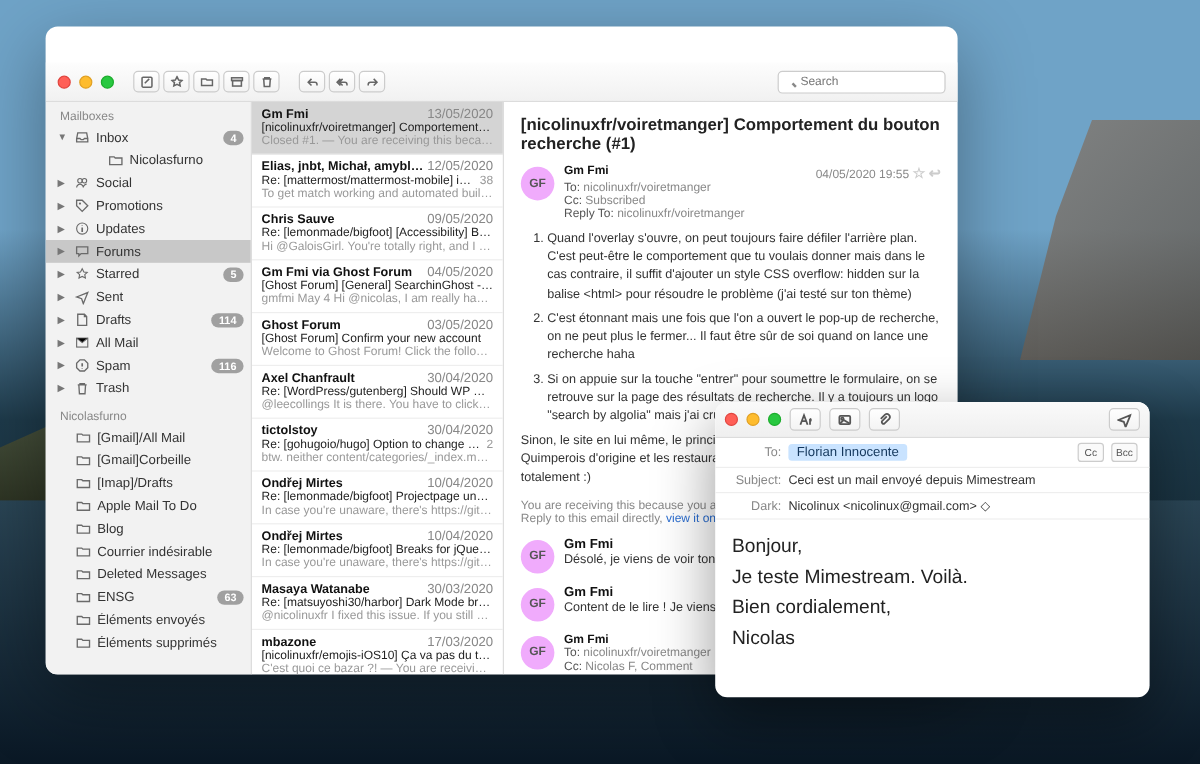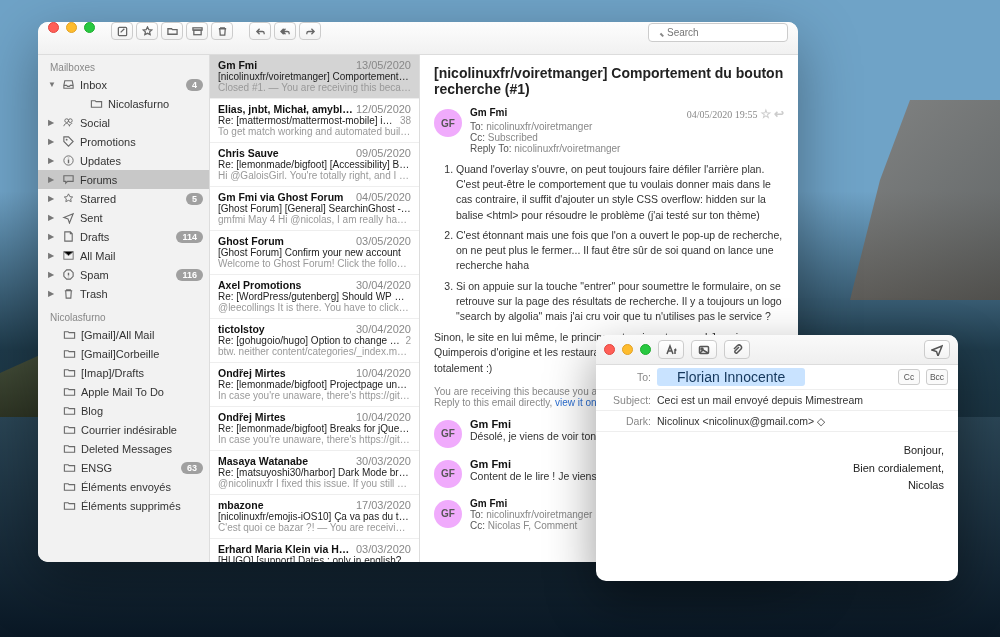--- a/index.html
+++ b/index.html
@@ -4,21 +4,21 @@
 <style>
 * { margin:0; padding:0; box-sizing:border-box; font-family:-apple-system,BlinkMacSystemFont,"Helvetica Neue",sans-serif; }
 body { width:1000px; height:637px; background:linear-gradient(180deg,#6FA3C7 0%,#6FA3C7 30%,#1e3a4a 55%,#0a1820 100%); position:relative; overflow:hidden; }
 .desktop-bg { position:absolute; inset:0; }
 .cliff { position:absolute; right:0; top:100px; width:150px; height:200px; background:linear-gradient(135deg,#8a7666,#5a4a3c); clip-path:polygon(40% 0,100% 0,100% 100%,0 100%,20% 40%); opacity:.7; }
 .hills { position:absolute; bottom:180px; left:0; width:100%; height:120px; }
 .hill1 { position:absolute; left:0; width:200px; height:90px; background:linear-gradient(#4a5540,#2a3020); clip-path:polygon(0 100%,0 40%,30% 10%,100% 100%); }
 .hill2 { position:absolute; right:100px; width:260px; height:100px; background:linear-gradient(#3a4530,#1a2015); clip-path:polygon(0 100%,20% 30%,60% 0,100% 100%); }
 .sea { position:absolute; bottom:0; left:0; width:100%; height:220px; background:linear-gradient(180deg,#2a4555 0%,#0a1825 100%); }
 .main-window { position:absolute; left:38px; top:22px; width:760px; height:540px; background:#fff; border-radius:10px; box-shadow:0 20px 60px rgba(0,0,0,.35); display:flex; flex-direction:column; overflow:hidden; }
-.titlebar { height:33px; background:linear-gradient(#fdfdfd,#f1f1f1); border-bottom:1px solid #dcdcdc; display:flex; align-items:flex-start; padding:0 10px; gap:8px; }
+.titlebar { height:33px; background:linear-gradient(#fdfdfd,#f1f1f1); border-bottom:1px solid #dcdcdc; display:flex; align-items:center; padding:0 10px; gap:8px;margin-top:30px; }
 .traffic { display:flex; gap:7px; }
 .dot { width:11px; height:11px; border-radius:50%; }
 .red{background:#ff5f57;border:.5px solid #e14640;} .yel{background:#febc2e;border:.5px solid #e1a124;} .grn{background:#28c840;border:.5px solid #1dad2d;}
 .tb-group { display:flex; gap:3px; margin-left:8px; }
 .tb-btn { width:22px; height:18px; border:1px solid #ccc; border-radius:4px; background:linear-gradient(#fff,#f3f3f3); display:flex; align-items:center; justify-content:center; font-size:10px; color:#666; cursor:pointer; }
 .tb-btn svg { width:11px; height:11px; stroke:#666; fill:none; stroke-width:1.4; }
 .tb-spacer { flex:1; }
 .search { width:140px; height:19px; border:1px solid #ccc; border-radius:4px; background:#fff; font-size:10px; padding:0 5px 0 18px; color:#888; position:relative; }
 .search-wrap{position:relative;}
 .search-wrap::before{content:"";position:absolute;left:5px;top:4px;width:9px;height:9px;border:1.2px solid #888;border-radius:50%;}
@@ -43,42 +43,42 @@
 .msg-subj { color:#222; white-space:nowrap; overflow:hidden; text-overflow:ellipsis; display:flex;}
 .msg-subj span:first-child{flex:1;overflow:hidden;text-overflow:ellipsis;}
 .msg-count { color:#999; margin-left:4px; }
 .msg-prev { color:#999; white-space:nowrap; overflow:hidden; text-overflow:ellipsis; }
 .reader { flex:1; overflow-y:auto; padding:10px 14px; font-size:11px; color:#222; }
 .reader h2 { font-size:14px; font-weight:600; margin-bottom:10px; }
 .rd-head { display:flex; gap:8px; margin-bottom:8px; }
 .avatar { width:28px; height:28px; border-radius:50%; background:#f0abfc; color:#555; font-size:10px; font-weight:600; display:flex; align-items:center; justify-content:center; flex-shrink:0; margin-top:2px;}
 .rd-meta { flex:1; font-size:10px; }
 .rd-from { font-weight:600; color:#111; display:flex; justify-content:space-between;}
-.rd-date { color:#888; font-weight:400;font-family:Liberation Serif, serif;}
+.rd-date { color:#888; font-weight:400;}
 .rd-line { color:#888; } .rd-line b{color:#555;font-weight:500;}
 .rd-star { color:#ccc; font-size:12px;}
 .rd-body { font-size:10.5px; line-height:1.45; color:#333; }
 .rd-body ol { margin:6px 0 6px 22px; }
 .rd-body ol li { margin-bottom:5px; }
 .rd-foot { color:#888; font-size:10px; margin-top:6px; border-top:0 solid #eee; padding-top:4px;}
 .rd-foot a { color:#2a6dd0; text-decoration:none; }
 .rd-reply { display:flex; gap:8px; margin-top:10px; }
 .rd-reply-txt { color:#333; font-size:10.5px; }
 .rd-reply-date { font-size:10px; color:#888;}
 .compose { position:absolute; left:596px; top:335px; width:362px; height:246px; background:#fff; border-radius:10px; box-shadow:0 18px 50px rgba(0,0,0,.4); display:flex; flex-direction:column; overflow:hidden; }
 .compose-tb { height:30px; background:linear-gradient(#fafafa,#efefef); border-bottom:1px solid #dcdcdc; display:flex; align-items:center; padding:0 8px; gap:7px;}
 .c-btn { width:26px; height:19px; border:1px solid #ccc; border-radius:4px; background:linear-gradient(#fff,#f3f3f3); display:flex; align-items:center; justify-content:center;}
 .c-btn svg { width:12px; height:12px; stroke:#555; fill:none; stroke-width:1.5;}
 .c-fields { font-size:10.5px; }
 .c-row { display:flex; align-items:center; padding:4px 10px; border-bottom:1px solid #eee; gap:6px;}
 .c-label { width:45px; text-align:right; color:#888; }
 .c-val { flex:1; color:#333; }
-.chip { background:#c9e3ff; color:#14375c; padding:1px 20px; border-radius:3px; font-size:14px;}
+.chip { background:#c9e3ff; color:#14375c; padding:1px 7px; border-radius:3px; font-size:11px;}
 .c-tiny { width:22px; height:16px; border:1px solid #ccc; border-radius:3px; background:#fafafa; font-size:8.5px; color:#555; display:flex; align-items:center; justify-content:center; cursor:pointer;}
-.c-body { flex:1; padding:10px 14px; font-size:11px; color:#222; line-height:1.6;text-align:right;}
+.c-body { flex:1; padding:10px 14px; font-size:16px; color:#222; line-height:1.6;}
 ::-webkit-scrollbar{width:0;height:0;}
 </style>
 </head>
 <body>
 
 <div class="desktop-bg">
   <div class="cliff"></div>
   <div class="hills">
       <div class="hill1"></div>
       <div class="hill2"></div>
@@ -401,21 +401,21 @@
             <span class="msg-from">Ghost Forum</span>
             <span class="msg-date">03/05/2020</span>
           </div>
           <div class="msg-subj">
             <span>[Ghost Forum] Confirm your new account</span>
           </div>
           <div class="msg-prev">Welcome to Ghost Forum! Click the following link to confir...</div>
         </div>
         <div class="msg">
           <div class="msg-top">
-            <span class="msg-from">Axel Promotions</span>
+            <span class="msg-from">Axel Chanfrault</span>
             <span class="msg-date">30/04/2020</span>
           </div>
           <div class="msg-subj">
             <span>Re: [WordPress/gutenberg] Should WP Core "Custom Fiel...</span>
           </div>
           <div class="msg-prev">@leecollings It is there. You have to click the three dots on...</div>
         </div>
         <div class="msg">
           <div class="msg-top">
             <span class="msg-from">tictolstoy</span>
@@ -582,16 +582,17 @@
       <div class="c-label">Subject:</div>
       <div class="c-val">Ceci est un mail envoyé depuis Mimestream</div>
     </div>
     <div class="c-row">
       <div class="c-label">Dark:</div>
       <div class="c-val">Nicolinux &lt;nicolinux@gmail.com&gt; ◇</div>
     </div>
   </div>
   <div class="c-body" id="compose-body">
       <div>Bonjour,</div>
+      <div>Je teste Mimestream. Voilà.</div>
       <div>Bien cordialement,</div>
       <div>Nicolas</div>
     </div>
 </div>
 
 </body></html>

